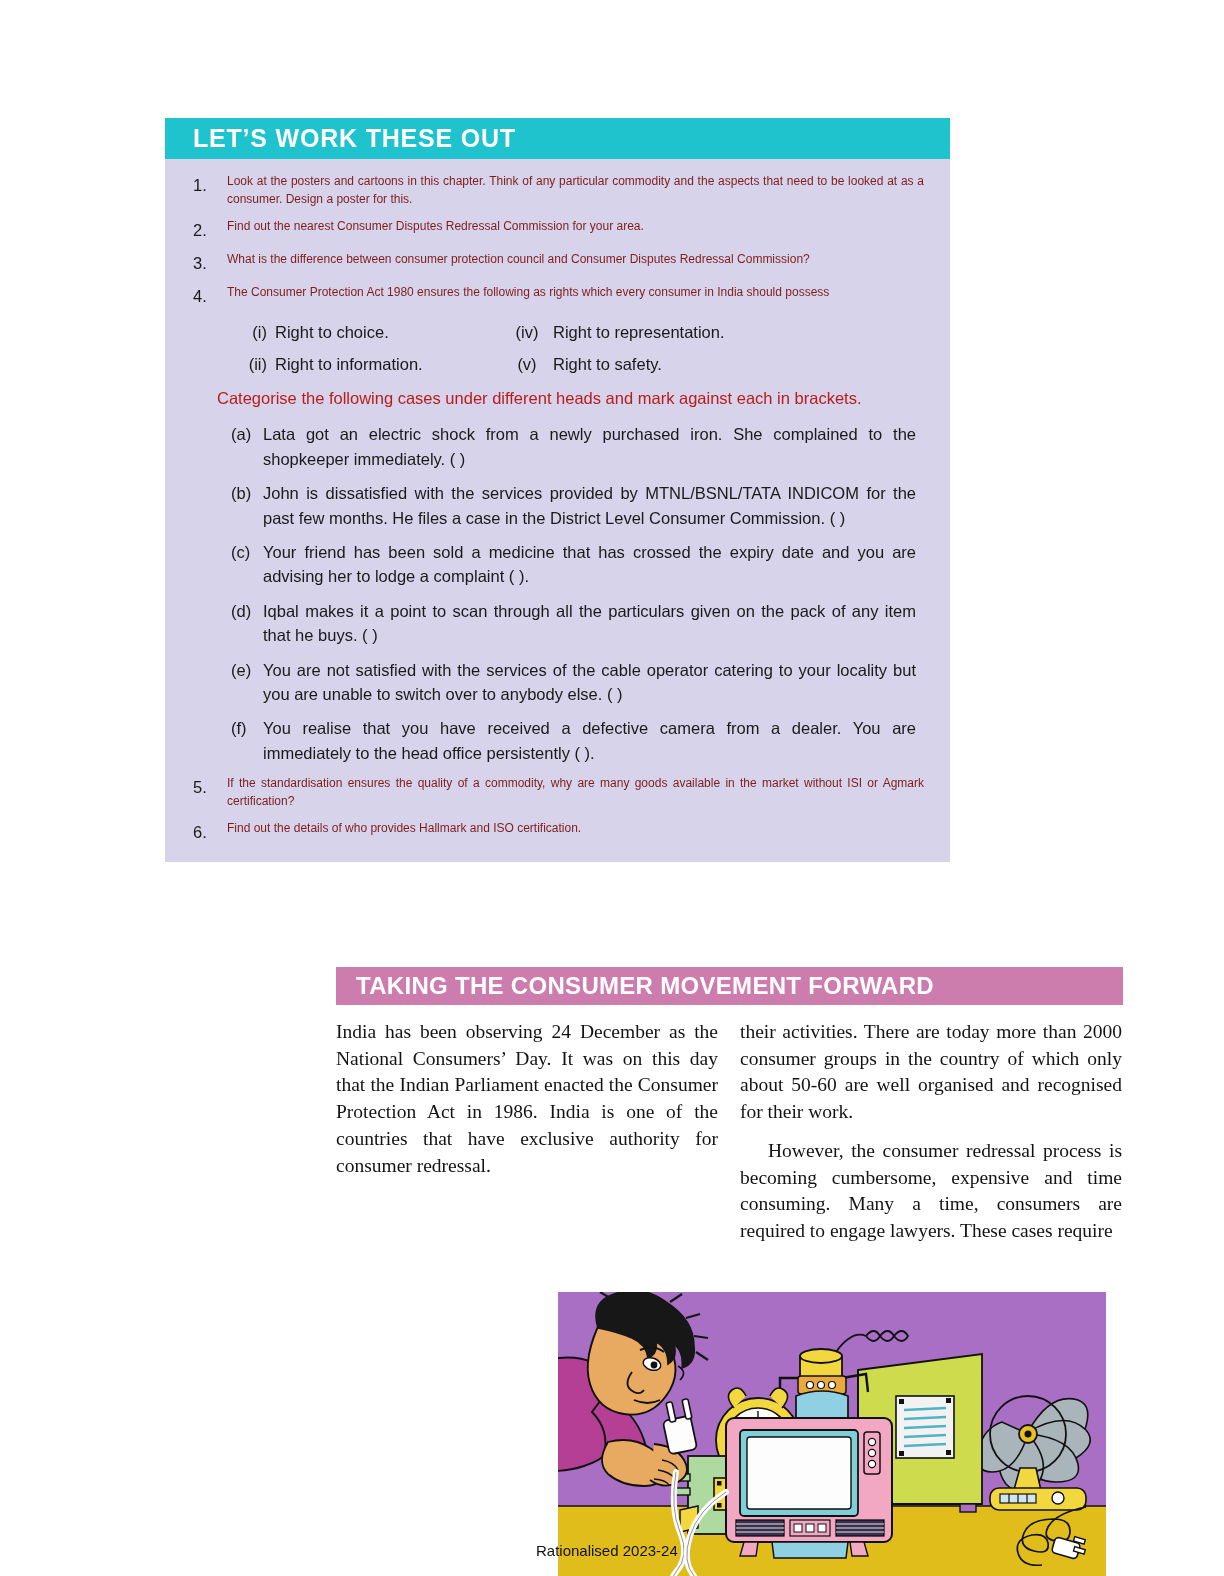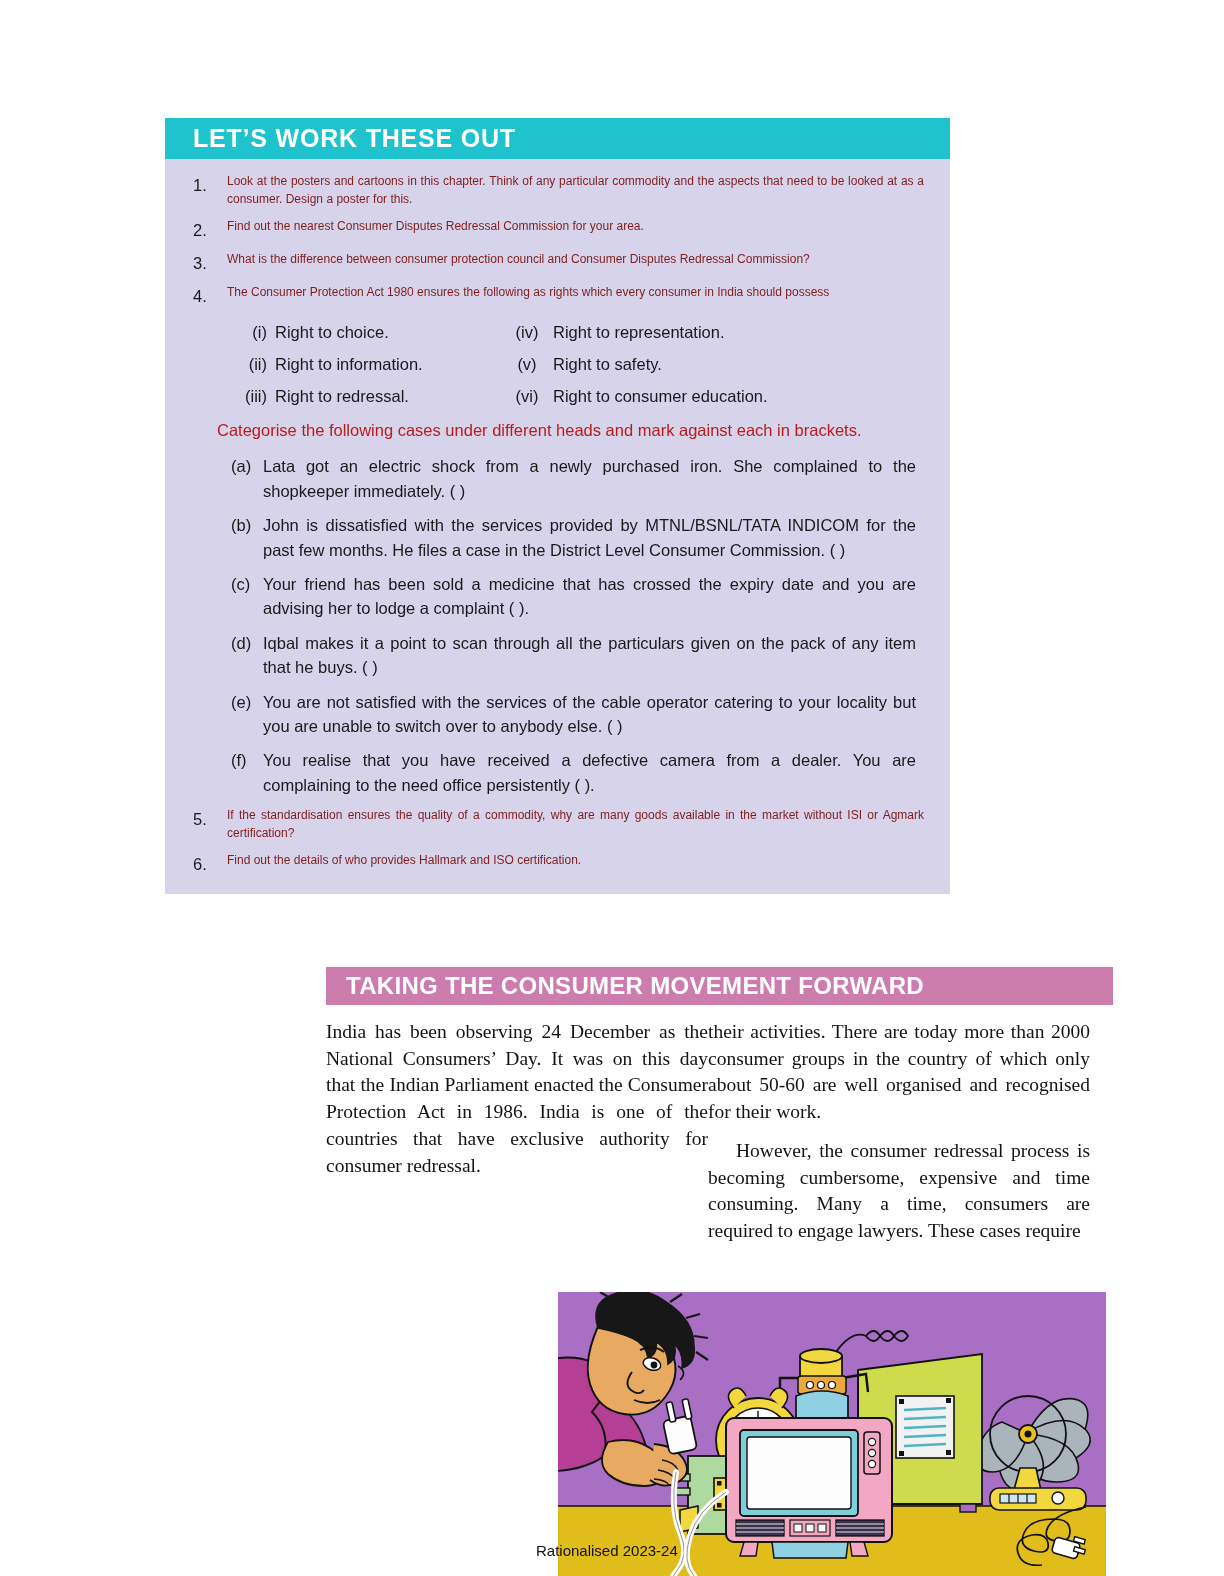--- a/index.html
+++ b/index.html
@@ -119,40 +119,41 @@
     font-size: 16.5px;
     line-height: 1.48;
     color: #1a1a1a;
     text-align: justify;
     padding-right: 8px;
   }
 
   
   #forward-section {
     position: absolute;
-    left: 326px;
+    left: 336px;
     top: 967px;
     width: 787px;
   }
   #forward-header {
     background: #cd7cae;
     height: 38px;
     display: flex;
     align-items: center;
     padding-left: 20px;
     box-sizing: border-box;
   }
   #forward-header-title {
     color: #ffffff;
     font-size: 24px;
     font-weight: bold;
     letter-spacing: 0.3px;
   }
   #forward-columns {
     display: flex;
+    gap: 22px;
     padding-top: 14px;
   }
   .fcol { width: 382px; flex: 0 0 382px; }
   .fpara {
     font-family: "Liberation Serif", serif;
     font-size: 19.5px;
     line-height: 1.37;
     color: #131313;
     text-align: justify;
     margin: 0 0 12px 0;
@@ -226,30 +227,20 @@
       <div class="rights-row">
         <div class="rights-cell left">
           <span class="rcn">(ii)</span>
           <span>Right to information.</span>
         </div>
         <div class="rights-cell">
           <span class="rcn wide">(v)</span>
           <span>Right to safety.</span>
         </div>
       </div>
-      <div class="rights-row">
-        <div class="rights-cell left">
-          <span class="rcn">(iii)</span>
-          <span>Right to redressal.</span>
-        </div>
-        <div class="rights-cell">
-          <span class="rcn wide">(vi)</span>
-          <span>Right to consumer education.</span>
-        </div>
-      </div>
     </div>
 
     <div id="categorise-line">Categorise the following cases under different heads and mark against each in brackets.</div>
 
     <div id="cases-list">
       <div class="case-item">
         <div class="case-marker">(a)</div>
         <div class="case-text">Lata got an electric shock from a newly purchased iron. She complained to the shopkeeper immediately. (      )</div>
       </div>
       <div class="case-item">
@@ -263,21 +254,21 @@
       <div class="case-item">
         <div class="case-marker">(d)</div>
         <div class="case-text">Iqbal makes it a point to scan through all the particulars given on the pack of any item that he buys. (      )</div>
       </div>
       <div class="case-item">
         <div class="case-marker">(e)</div>
         <div class="case-text">You are not satisfied with the services of the cable operator catering to your locality but you are unable to switch over to anybody else.  (      )</div>
       </div>
       <div class="case-item">
         <div class="case-marker">(f)</div>
-        <div class="case-text">You realise that you have received a defective camera from a dealer. You are complaining to the need office persistently (      ).</div>
+        <div class="case-text">You realise that you have received a defective camera from a dealer. You are immediately to the head office persistently (      ).</div>
       </div>
     </div>
 
     <div class="num-item">
       <div class="num-marker">5.</div>
       <div class="num-text">If the standardisation ensures the quality of a commodity, why are many goods available in the market without ISI or Agmark certification?</div>
     </div>
 
     <div class="num-item" style="margin-bottom:0;">
       <div class="num-marker">6.</div>

